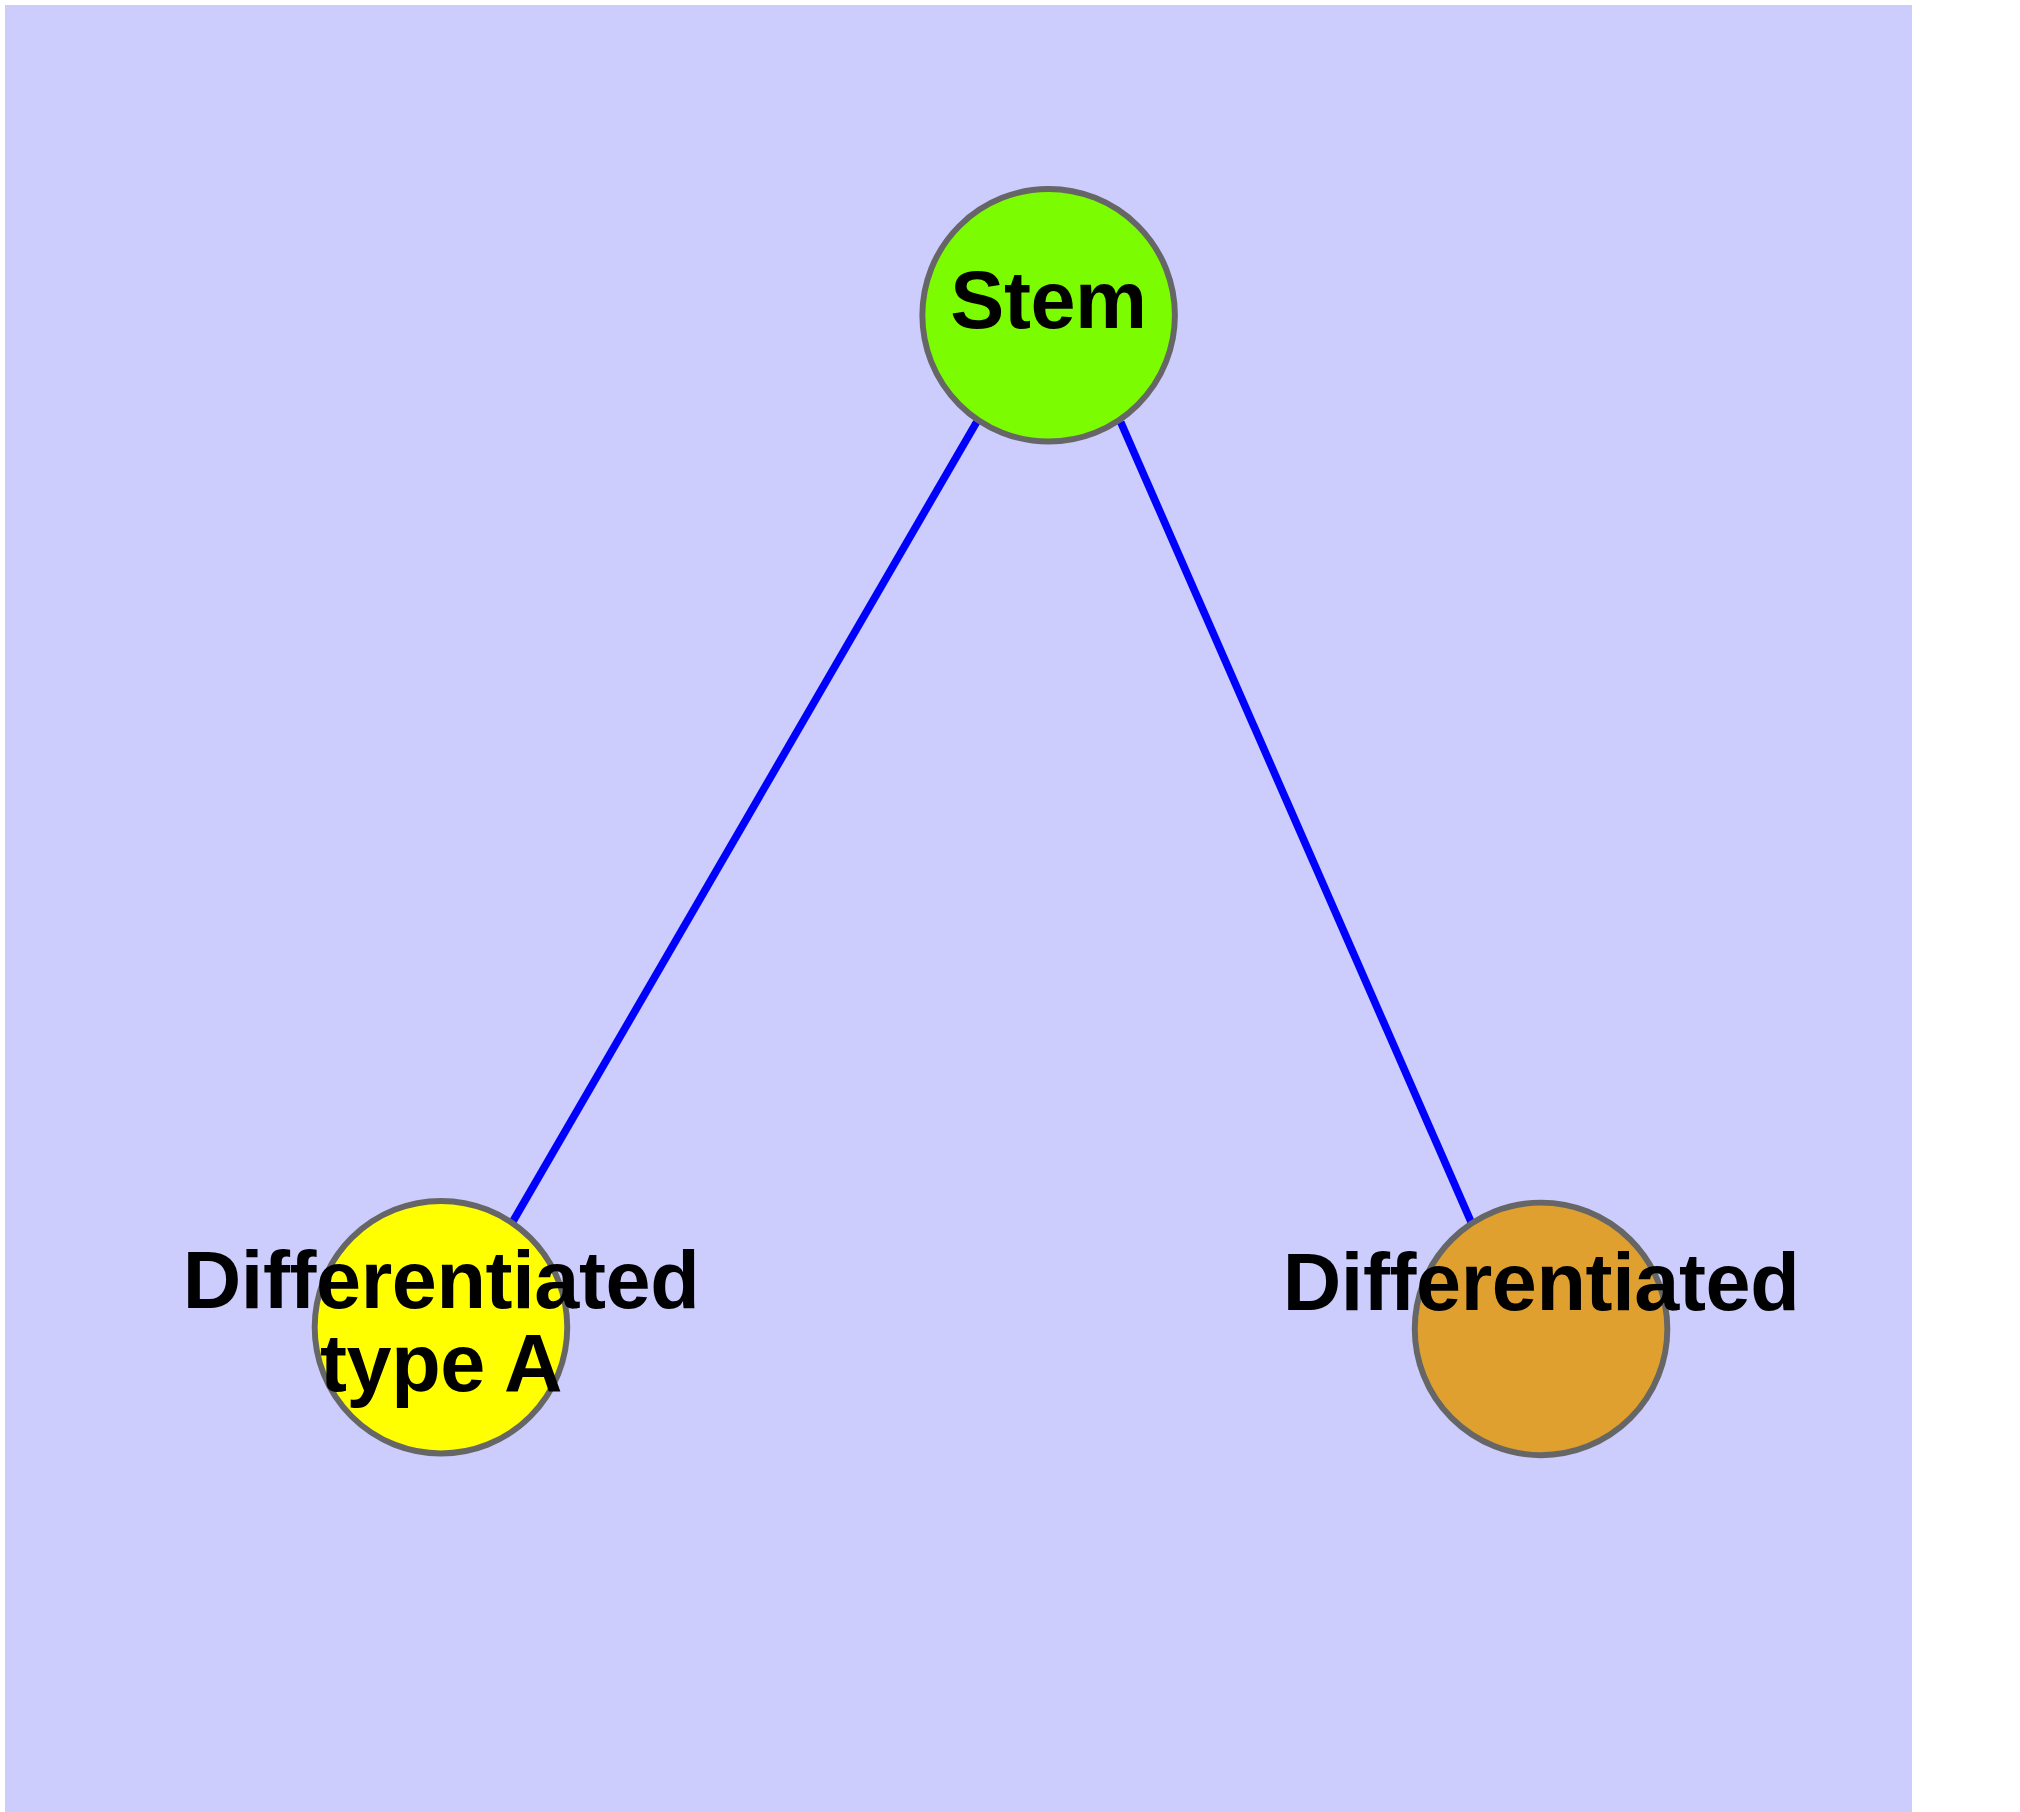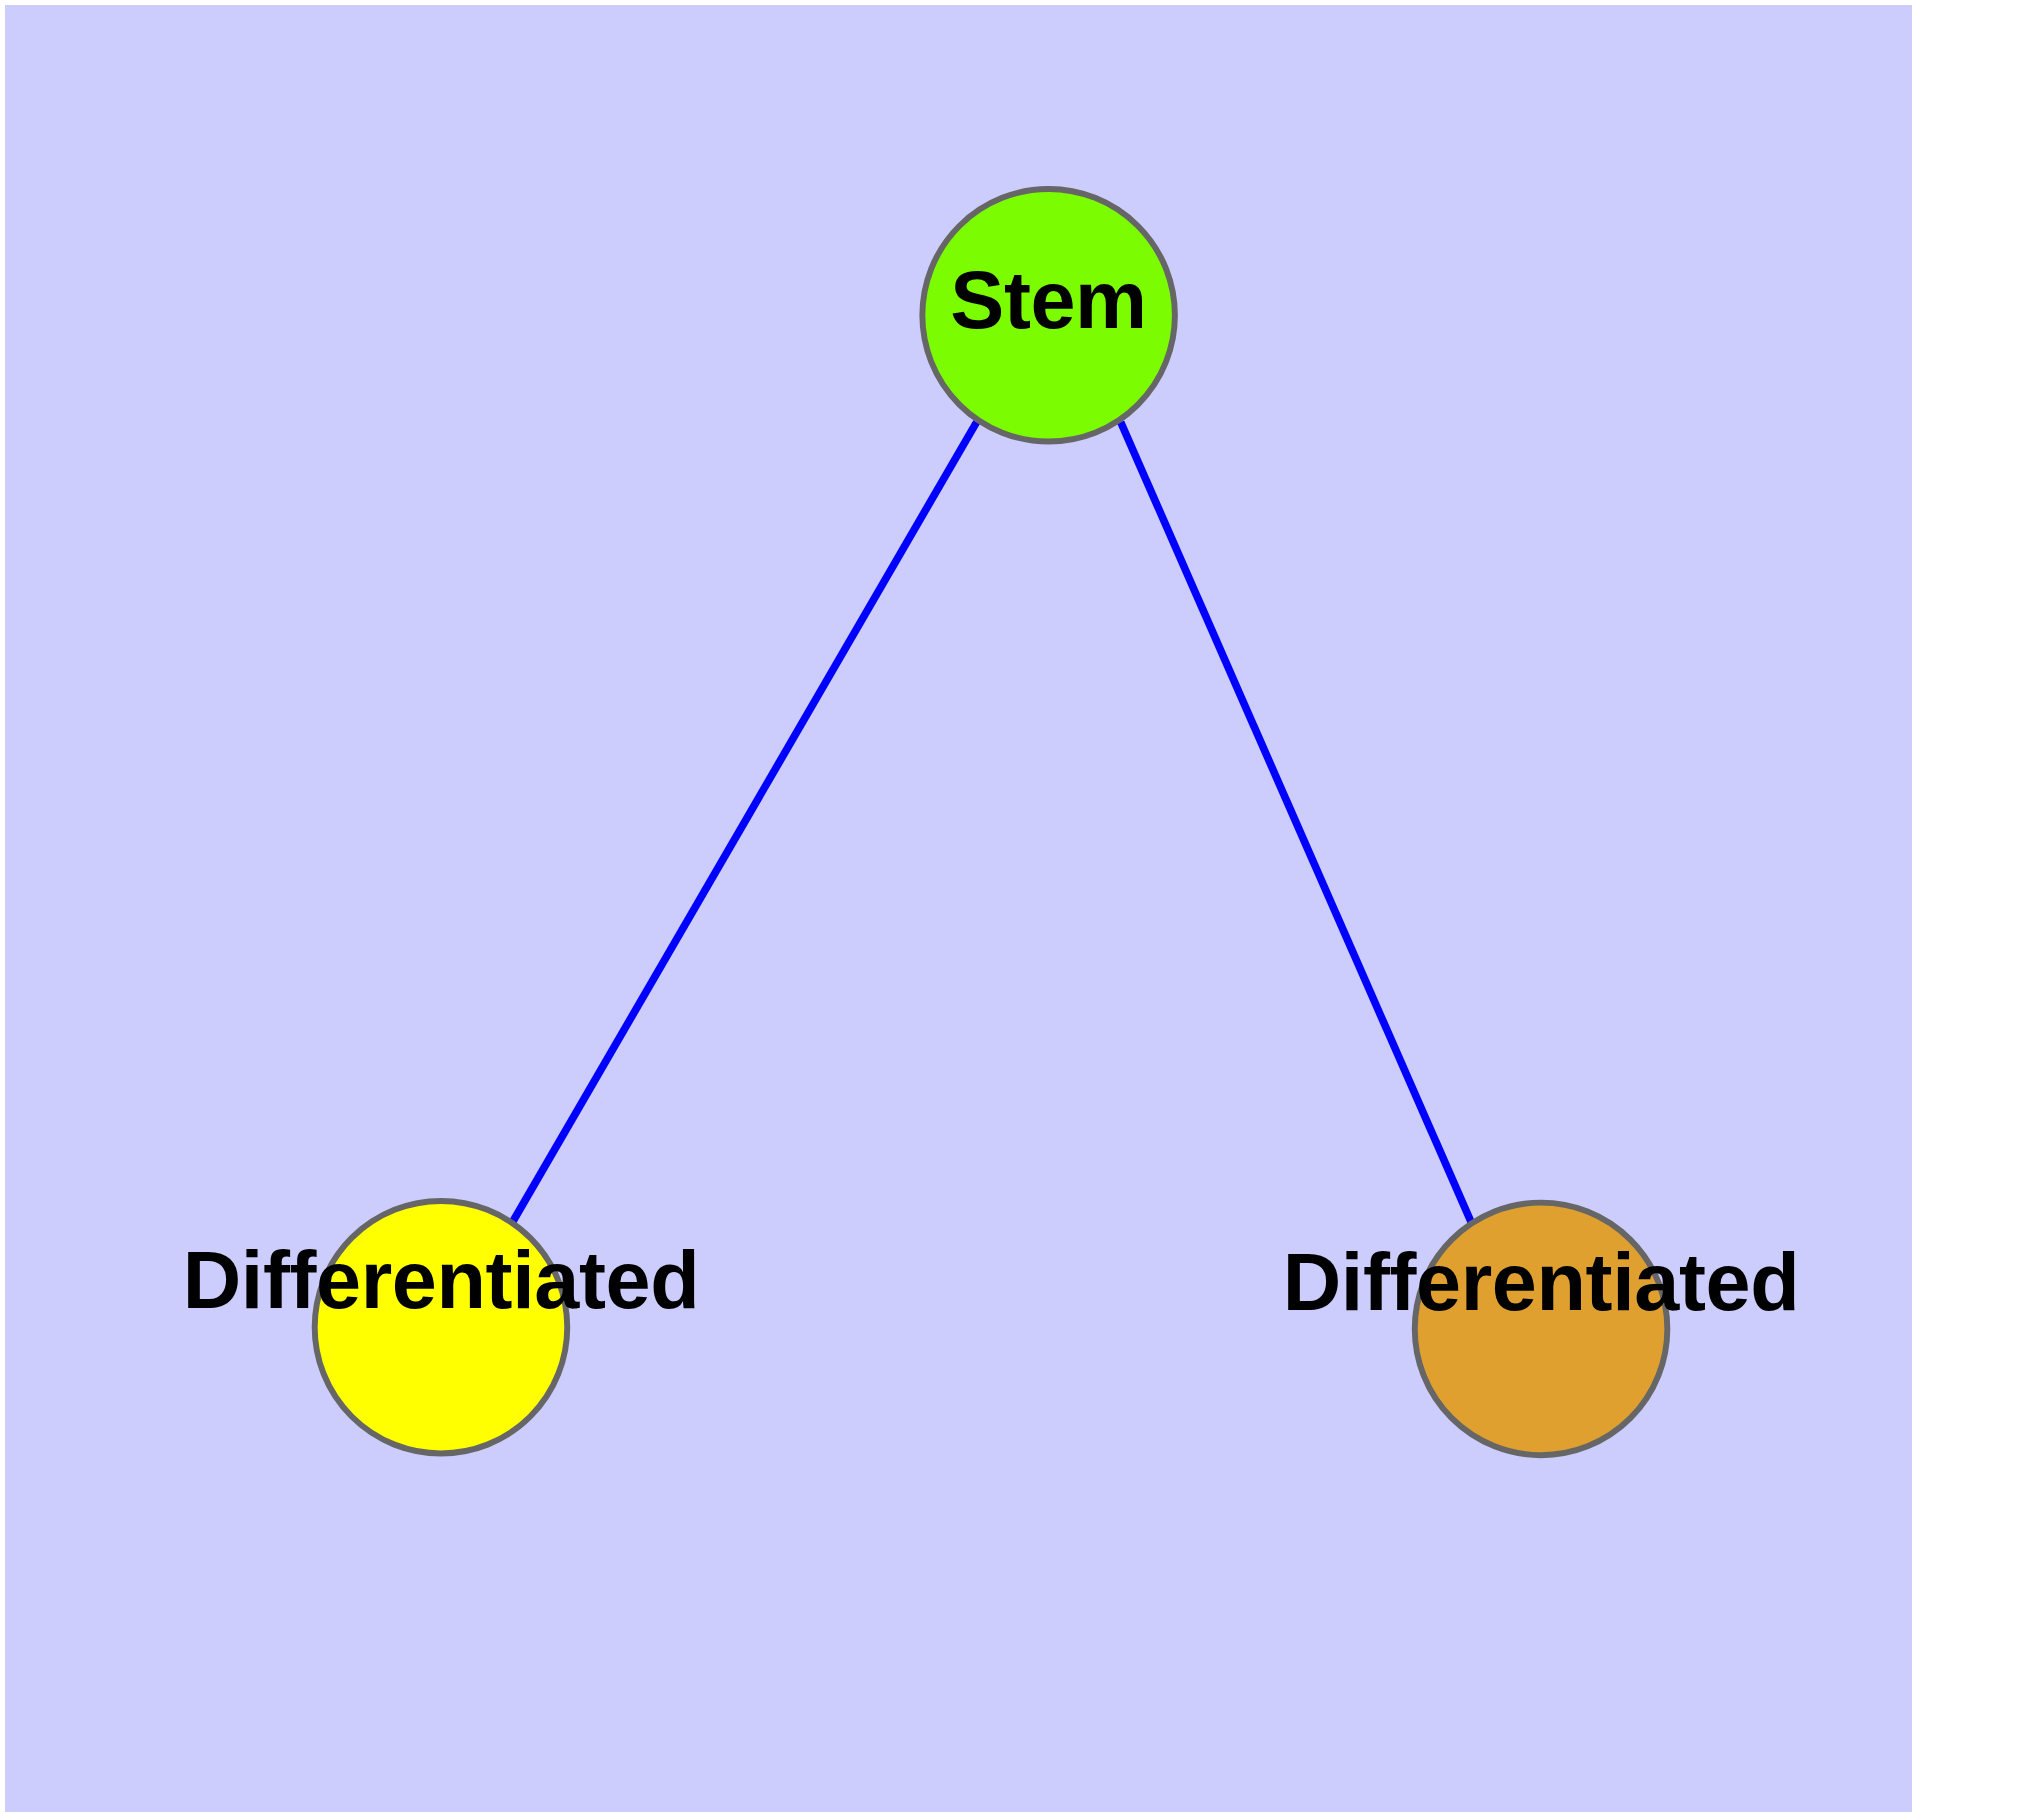--- a/index.html
+++ b/index.html
@@ -72,18 +72,18 @@
     <line x1="1152" y1="498" x2="605" y2="1441" stroke="#0000ff" stroke-width="9" stroke-linecap="butt"></line>
     <line x1="1322" y1="498" x2="1736" y2="1443" stroke="#0000ff" stroke-width="9" stroke-linecap="butt"></line>
 
     <circle cx="520" cy="1566" r="149" fill="#ffff00" stroke="#666666" stroke-width="7"></circle>
     <circle cx="1818" cy="1568" r="149" fill="#e0a030" stroke="#666666" stroke-width="7"></circle>
     <circle cx="1237" cy="372" r="149" fill="#7cfc00" stroke="#666666" stroke-width="7"></circle>
   </svg>
 
   <div class="node-label label-stem">Stem</div>
 
-  <div class="node-label label-a"><span>Differentiated</span><br></div>
+  <div class="node-label label-a"><span>Differentiated</span><br><span>type A</span></div>
 
   <div class="node-label label-b"><span>Differentiated</span><br></div>
 
 </div>
 
 
 </body></html>

